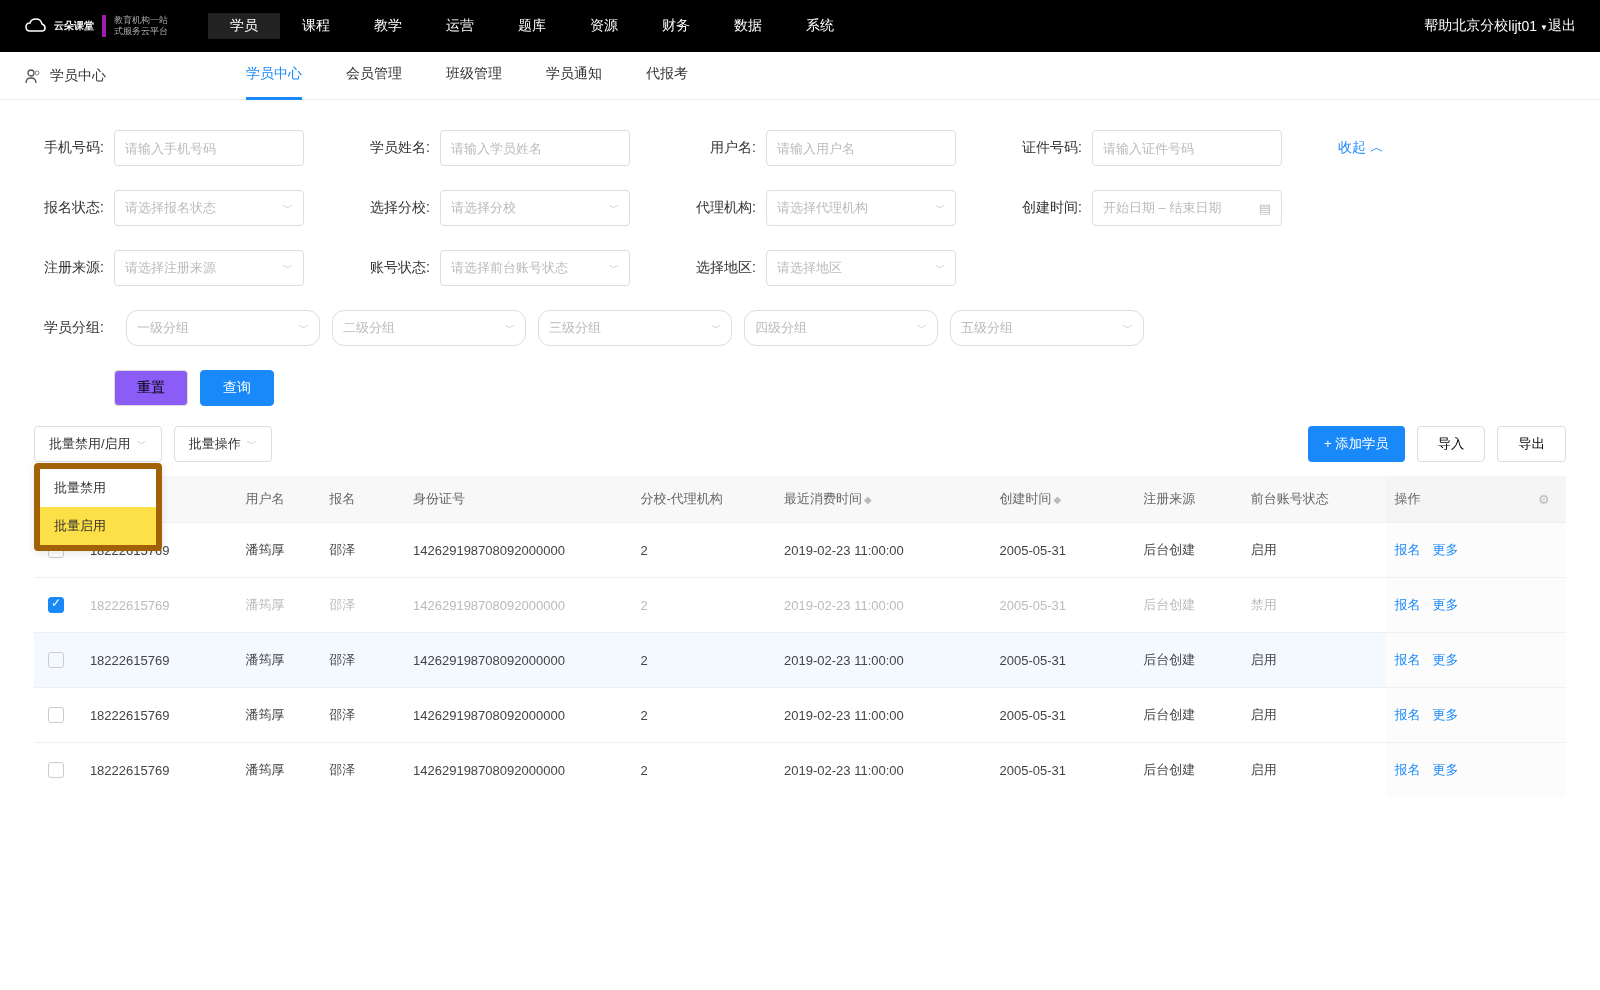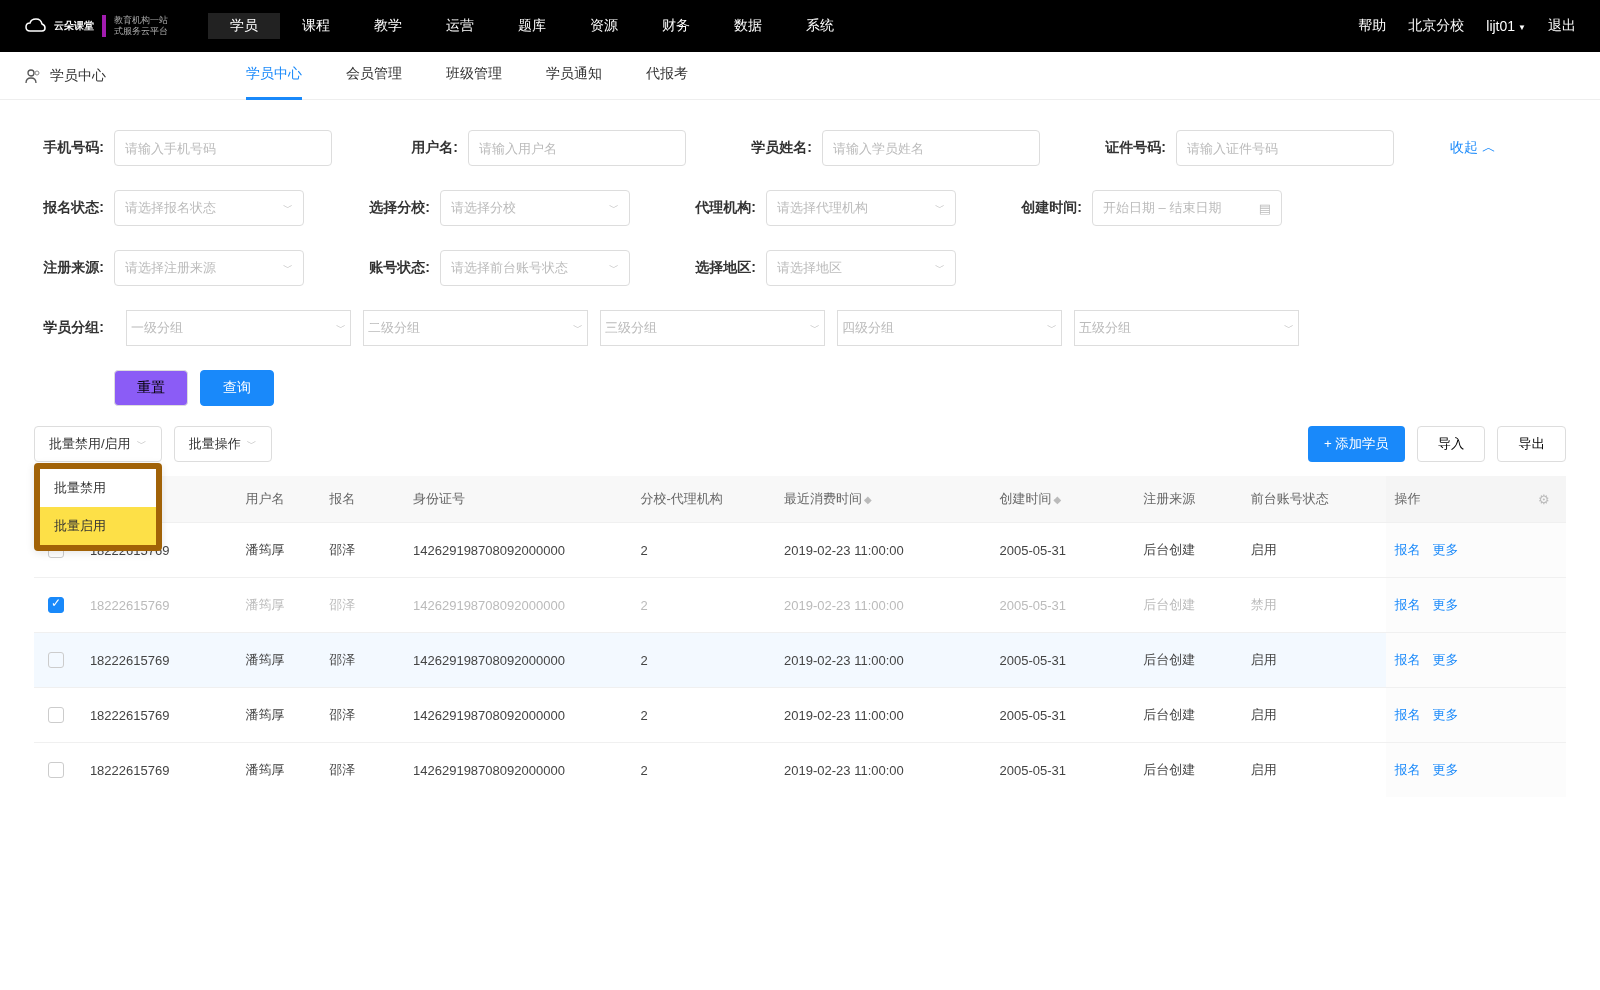--- a/index.html
+++ b/index.html
@@ -6,45 +6,45 @@
   body { font-family: -apple-system, BlinkMacSystemFont, "PingFang SC", "Helvetica Neue", sans-serif; font-size: 14px; color: #333; background: #fff; }
   
   
   .top-nav { background: #000; height: 52px; display: flex; align-items: center; padding: 0 24px; color: #fff; }
   .logo-area { display: flex; align-items: center; gap: 8px; margin-right: 40px; }
   .logo-text { font-size: 10px; font-weight: bold; }
   .logo-sub { font-size: 9px; color: #aaa; border-left: 4px solid #a21caf; padding-left: 8px; line-height: 11px; }
   .nav-items { display: flex; }
   .nav-item { padding: 4px 22px; color: #fff; cursor: pointer; }
   .nav-item.active { background: #222; }
-  .nav-right { margin-left: auto; display: flex; align-items: center; gap: 22px; color: #fff; }
+  .nav-right { margin-left: auto; display: flex; align-items: center; color: #fff; }
   .nav-right span { cursor: pointer; }
   .caret-down::after { content: "▼"; font-size: 8px; margin-left: 3px; vertical-align: middle; }
   
   
   .sub-nav { height: 48px; border-bottom: 1px solid #eee; display: flex; align-items: center; padding: 0 24px; }
   .sub-nav-title { display: flex; align-items: center; gap: 8px; margin-right: 140px; color: #333; }
   .sub-nav-items { display: flex; gap: 44px; }
   .sub-nav-item { cursor: pointer; padding: 14px 0; border-bottom: 3px solid transparent; }
   .sub-nav-item.active { color: #1989fa; border-bottom-color: #1989fa; }
   
   
   .filter-area { padding: 30px 34px 20px; }
   .filter-row { display: flex; gap: 56px; margin-bottom: 24px; align-items: center; }
   .filter-item { display: flex; align-items: center; }
-  .filter-label { width: 70px; text-align: right; margin-right: 10px; color: #333; font-weight: bold; }
-  .filter-input { width: 218px; height: 36px; border: 1px solid #ddd; border-radius: 4px; padding: 16px 10px; font-size: 13px; color: #333; }
+  .filter-label { width: 70px; text-align: right; margin-right: 10px; color: #333; }
+  .filter-input { width: 190px; height: 36px; border: 1px solid #ddd; border-radius: 4px; padding: 16px 10px; font-size: 13px; color: #333; }
   .filter-input::placeholder { color: #bbb; }
   .filter-select { width: 190px; height: 36px; border: 1px solid #ddd; border-radius: 4px; padding: 0 10px; font-size: 13px; color: #bbb; display: flex; align-items: center; justify-content: space-between; cursor: pointer; }
   .collapse-link { color: #1989fa; cursor: pointer; display: flex; align-items: center; gap: 4px; }
   .date-range { width: 190px; height: 36px; border: 1px solid #ddd; border-radius: 4px; padding: 0 10px; font-size: 13px; color: #bbb; display: flex; align-items: center; justify-content: space-between; }
   
   .group-row { display: flex; gap: 12px; margin-bottom: 24px; align-items: center; }
   .group-row .filter-label { width: 70px; text-align: right; margin-right: 10px; }
-  .group-select { width: 225px; height: 36px; border: 1px solid #ddd; border-radius: 0; padding: 0 4px; font-size: 13px; color: #bbb; display: flex; align-items: center; justify-content: space-between; cursor: pointer; }
+  .group-select { width: 194px; height: 36px; border: 1px solid #ddd; border-radius: 12px; padding: 0 10px; font-size: 13px; color: #bbb; display: flex; align-items: center; justify-content: space-between; cursor: pointer; }
   
   .btn-row { display: flex; gap: 12px; margin-left: 80px; }
   .btn { height: 36px; padding: 0 22px; border-radius: 4px; cursor: pointer; border: 1px solid #ddd; background: #8b5cf6; font-size: 14px; }
   .btn-primary { background: #1989fa; color: #fff; border-color: #1989fa; }
   
   
   .action-bar { padding: 0 34px 14px; display: flex; align-items: center; position: relative; }
   .btn-drop { height: 36px; padding: 0 14px; border: 1px solid #ddd; border-radius: 4px; background: #fff; display: flex; align-items: center; gap: 6px; cursor: pointer; margin-right: 12px; font-size: 13px; }
   .action-right { margin-left: auto; display: flex; gap: 12px; }
   .btn-add { background: #1989fa; color: #fff; border: none; height: 36px; padding: 0 16px; border-radius: 4px; cursor: pointer; }
@@ -126,26 +126,26 @@
     </div>
 </div>
 
 <div class="filter-area">
   <div class="filter-row">
     <div class="filter-item">
         <span class="filter-label">手机号码:</span>
         <input class="filter-input" placeholder="请输入手机号码" style="">
       </div>
     <div class="filter-item">
+        <span class="filter-label">学员姓名:</span>
+        <input class="filter-input" placeholder="请输入学员姓名" style="">
+      </div>
+    <div class="filter-item">
         <span class="filter-label">用户名:</span>
         <input class="filter-input" placeholder="请输入用户名" style="">
-      </div>
-    <div class="filter-item">
-        <span class="filter-label">学员姓名:</span>
-        <input class="filter-input" placeholder="请输入学员姓名" style="">
       </div>
     <div class="filter-item">
         <span class="filter-label">证件号码:</span>
         <input class="filter-input" placeholder="请输入证件号码" style="">
       </div>
     <span class="collapse-link">
         <span>收起</span>
         <span>︿</span>
       </span>
   </div>

